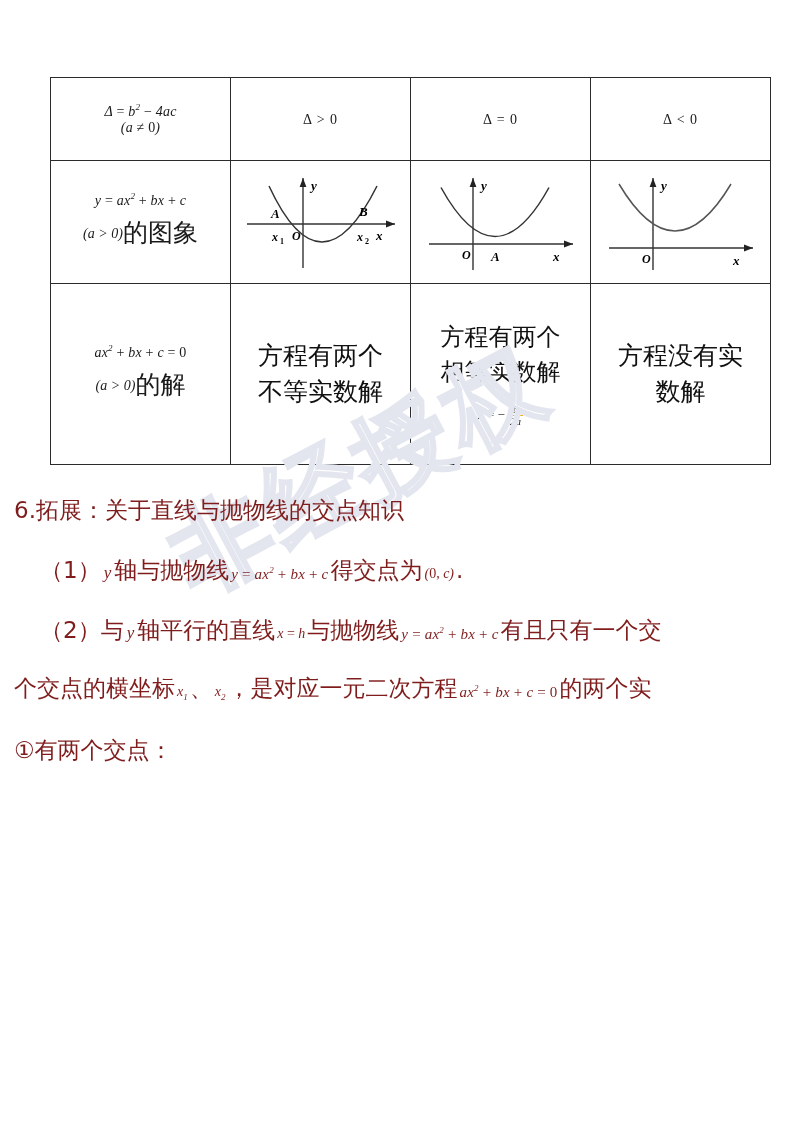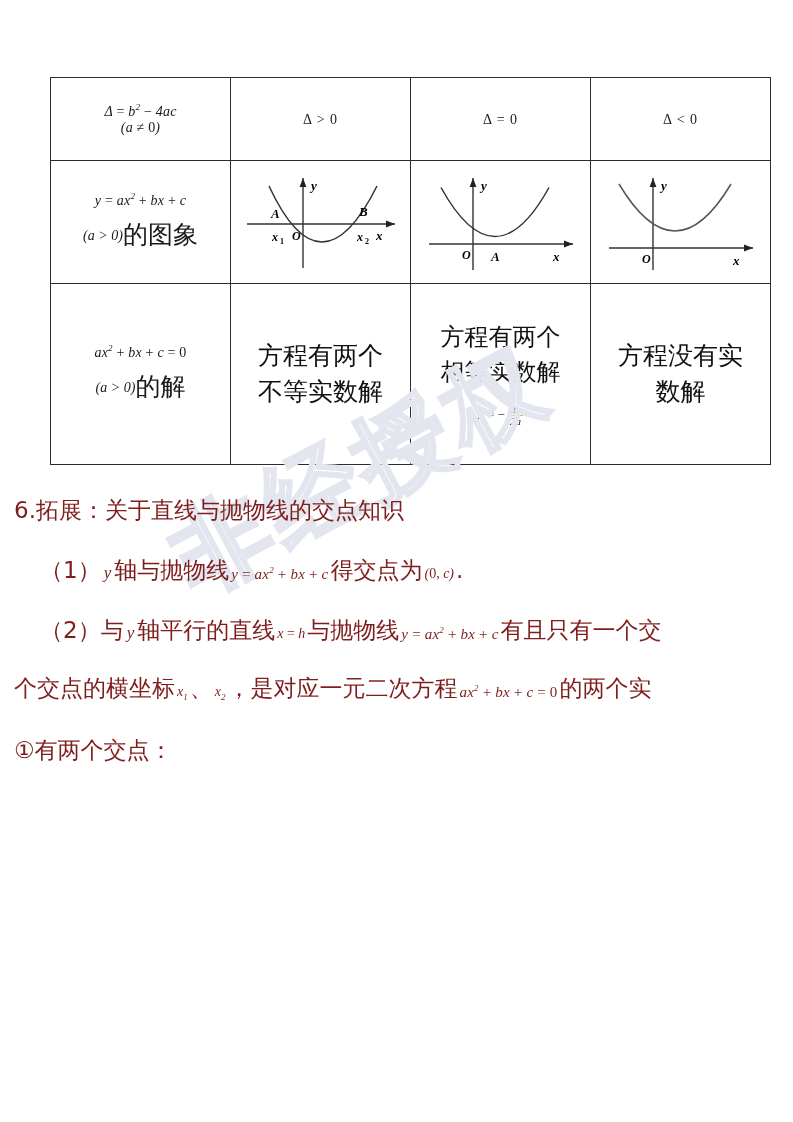--- a/index.html
+++ b/index.html
@@ -102,21 +102,21 @@
     font-size: 14px;
     font-style: italic;
     margin-bottom: 6px;
     display: block;
   }
   .cell-label .line2 {
     display: block;
     font-size: 13px;
   }
   .cell-label .cjk-big {
-    font-family: Liberation Serif, serif;
+    font-family: Liberation Mono, monospace;
     font-size: 25px;
     font-style: normal;
     vertical-align: -3px;
   }
   .paren-cond {
     font-style: italic;
     font-size: 14px;
   }
 
   .cjk-sol {

